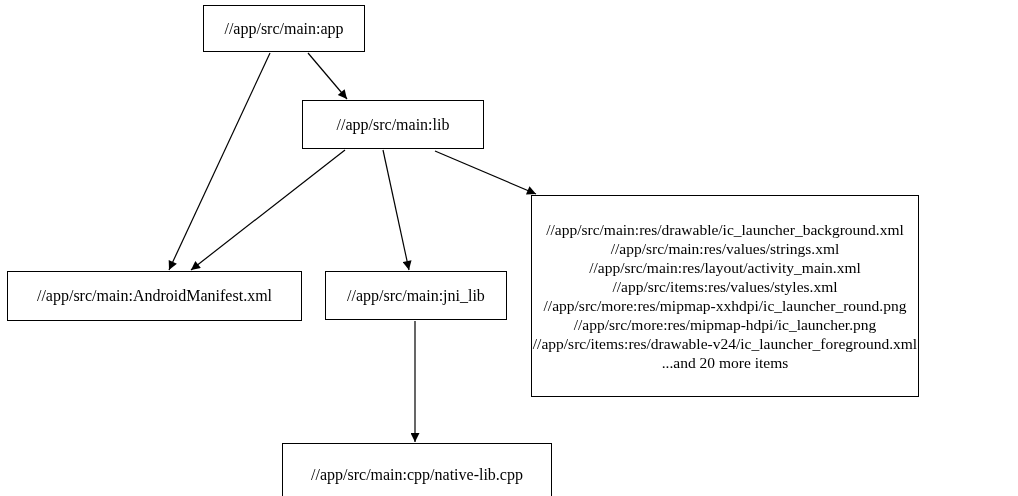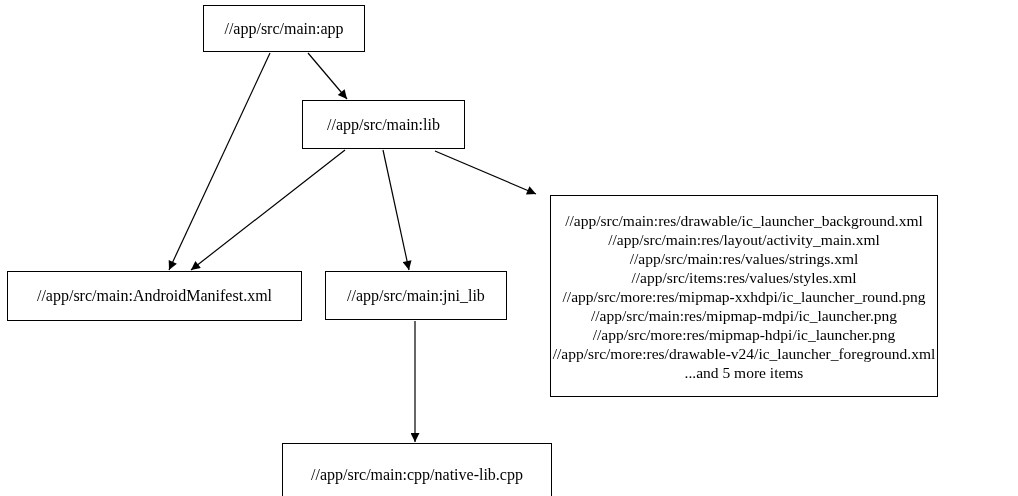--- a/index.html
+++ b/index.html
@@ -63,41 +63,40 @@
     <line x1="345" y1="150" x2="191" y2="270" marker-end="url(#arrow)"></line>
     <line x1="383" y1="150" x2="409" y2="270" marker-end="url(#arrow)"></line>
     <line x1="435" y1="151" x2="536" y2="194" marker-end="url(#arrow)"></line>
     <line x1="415" y1="321" x2="415" y2="442" marker-end="url(#arrow)"></line>
   </svg>
 
   <div class="node" style="left:203px; top:5px; width:162px; height:47px;">
     <span>//app/src/main:app</span>
   </div>
 
-  <div class="node" style="left:302px; top:100px; width:163px; height:49px;">
+  <div class="node" style="left:302px; top:100px; width:182px; height:49px;">
     <span>//app/src/main:lib</span>
   </div>
 
   <div class="node" style="left:7px; top:271px; width:295px; height:50px;">
     <span>//app/src/main:AndroidManifest.xml</span>
   </div>
 
   <div class="node" style="left:325px; top:271px; width:182px; height:49px;">
     <span>//app/src/main:jni_lib</span>
   </div>
 
-  <div class="node multi" style="left:550px; top:195px; width:388px; height:202px;">
+  <div class="node multi" style="left:531px; top:195px; width:388px; height:202px;">
     <div>//app/src/main:res/drawable/ic_launcher_background.xml</div>
+    <div>//app/src/main:res/values/strings.xml</div>
     <div>//app/src/main:res/layout/activity_main.xml</div>
-    <div>//app/src/main:res/values/strings.xml</div>
     <div>//app/src/items:res/values/styles.xml</div>
     <div>//app/src/more:res/mipmap-xxhdpi/ic_launcher_round.png</div>
-    <div>//app/src/main:res/mipmap-mdpi/ic_launcher.png</div>
     <div>//app/src/more:res/mipmap-hdpi/ic_launcher.png</div>
-    <div>//app/src/more:res/drawable-v24/ic_launcher_foreground.xml</div>
-    <div>...and 5 more items</div>
+    <div>//app/src/items:res/drawable-v24/ic_launcher_foreground.xml</div>
+    <div>...and 20 more items</div>
   </div>
 
   <div class="node" style="left:282px; top:443px; width:270px; height:64px;">
     <span>//app/src/main:cpp/native-lib.cpp</span>
   </div>
 
 </div>
 
 </body></html>

